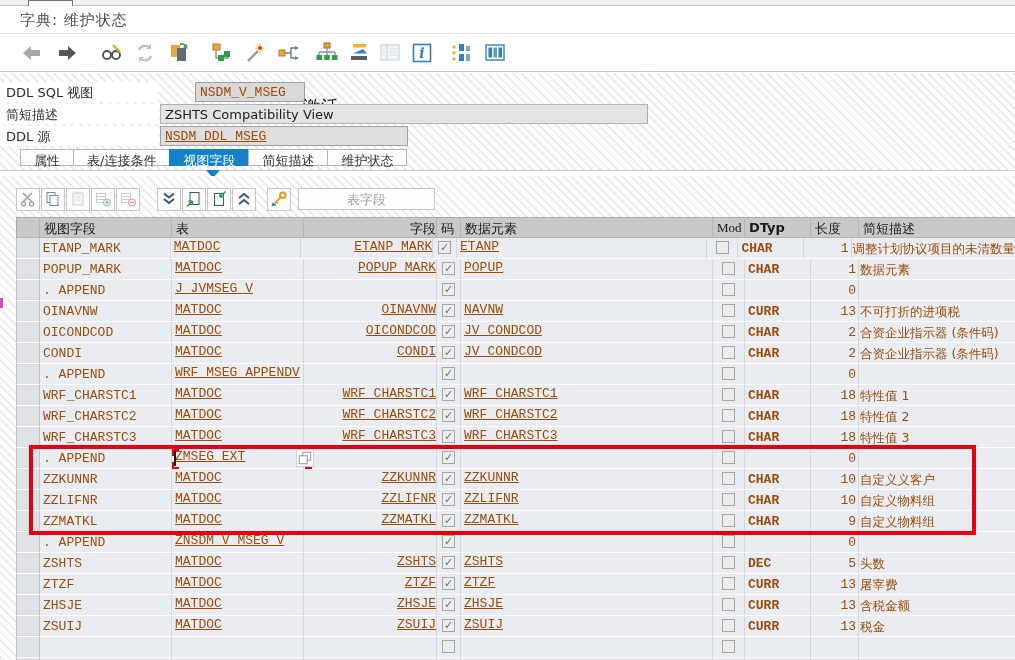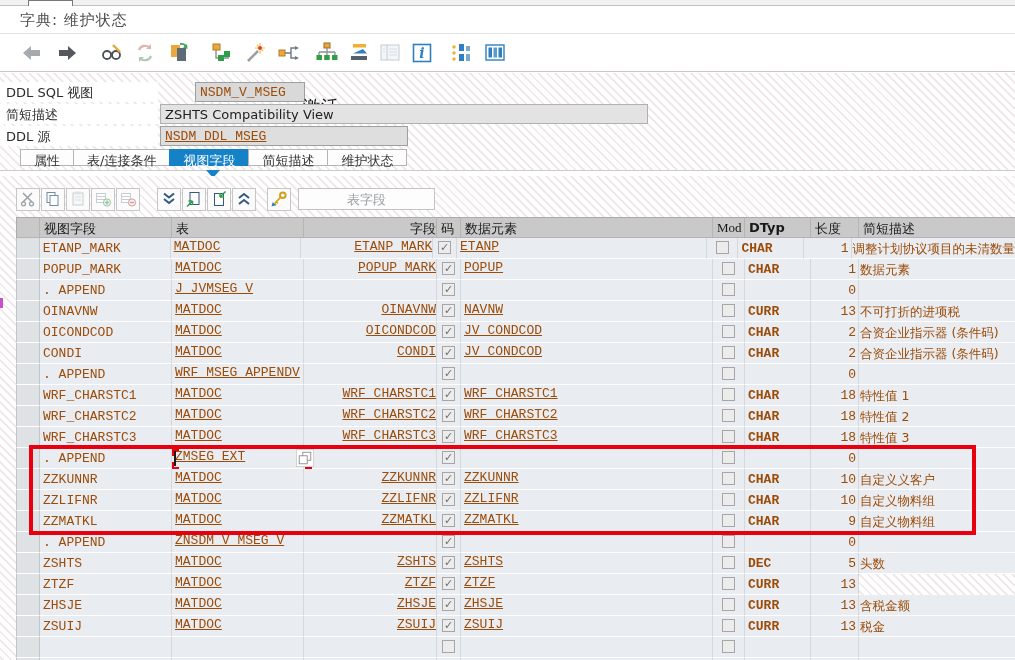--- a/index.html
+++ b/index.html
@@ -555,20 +555,21 @@
           <div class="c-fd"><span class="val link">ZTZF</span></div>
           <div class="c-key">
             <span class="cb">✓</span>
           </div>
           <div class="c-de"><span class="val link">ZTZF</span></div>
           <div class="c-mod">
             <span class="cb"></span>
           </div>
           <div class="c-dt val">CURR</div>
           <div class="c-len val num">13</div>
+          <div class="c-desc zh">屠宰费</div>
         </div>
         <div class="trow">
           <div class="c-sel"></div>
           <div class="c-vf val">ZHSJE</div>
           <div class="c-tb"><span class="val link">MATDOC</span></div>
           <div class="c-fd"><span class="val link">ZHSJE</span></div>
           <div class="c-key">
             <span class="cb">✓</span>
           </div>
           <div class="c-de"><span class="val link">ZHSJE</span></div>

